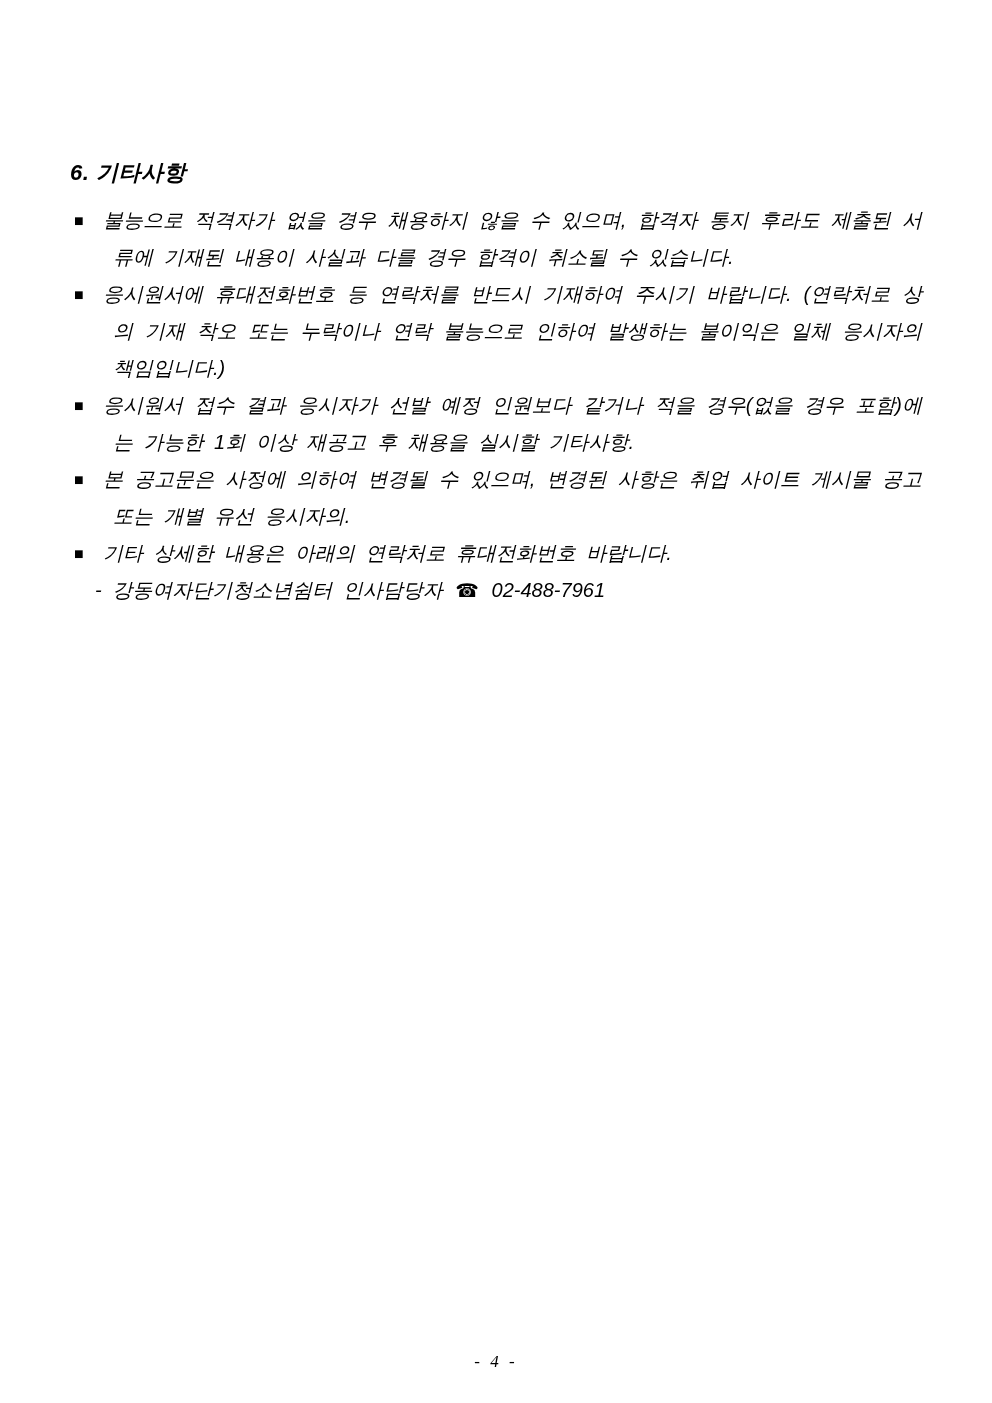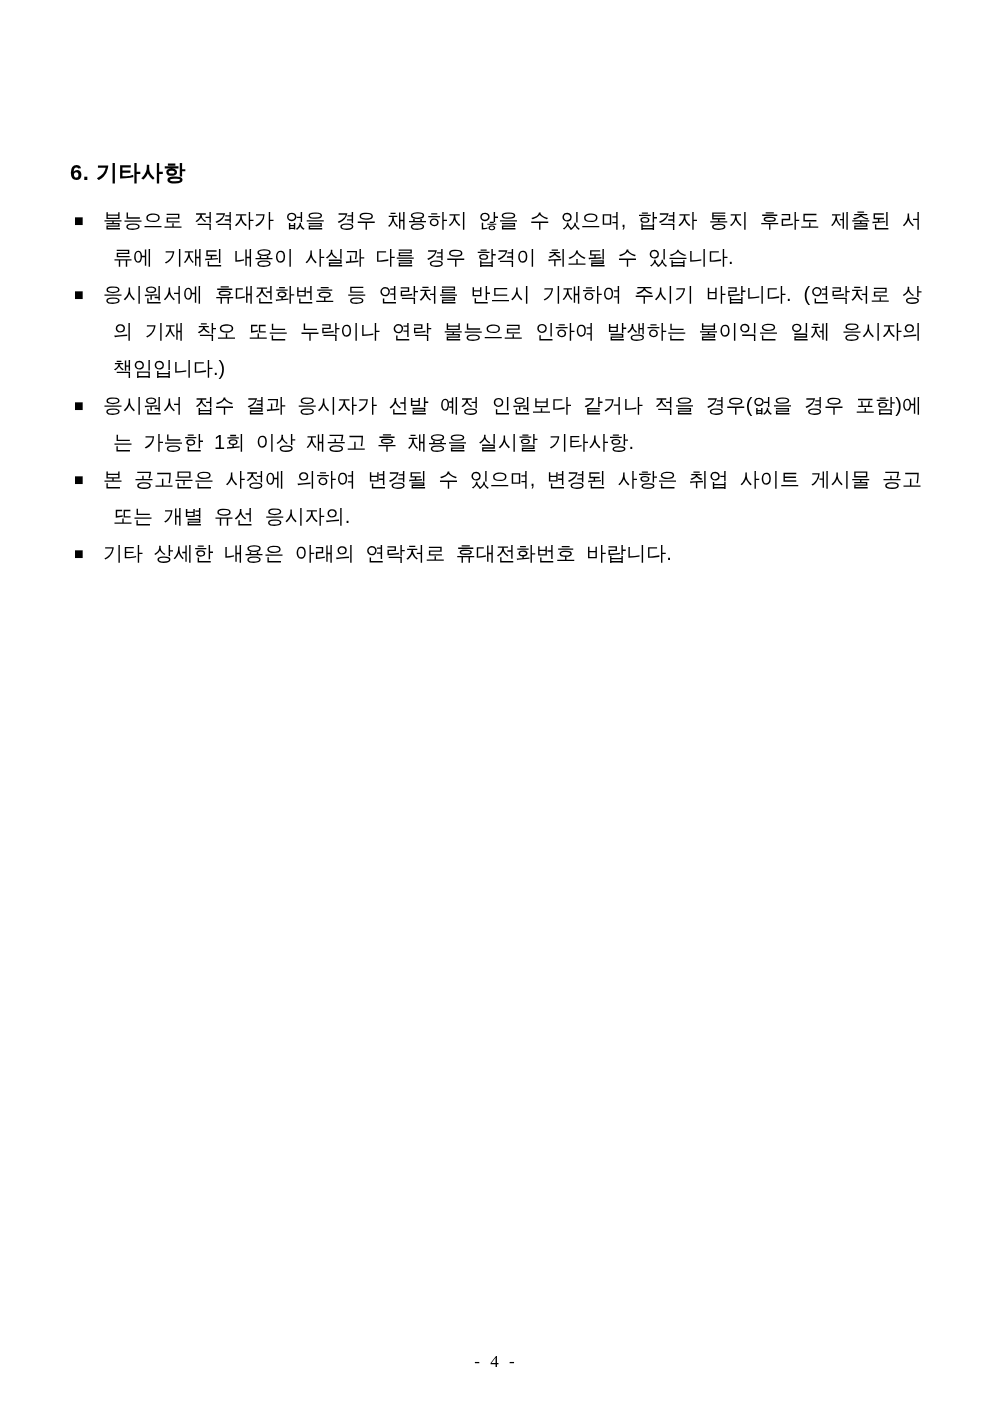--- a/index.html
+++ b/index.html
@@ -1,15 +1,15 @@
 <!DOCTYPE html>
 <html lang="ko"><head>
 <meta charset="utf-8">
 <style>
-  * { box-sizing: border-box; }
+  * { box-sizing: border-box; font-style: italic; }
   html, body { margin: 0; padding: 0; }
   body {
     width: 992px;
     height: 1403px;
     background: #ffffff;
     color: #000000;
     font-family: "Liberation Sans", "DejaVu Sans", sans-serif;
     position: relative;
     overflow: hidden;
   }
@@ -99,16 +99,21 @@
     <li>
       <span class="square-bullet">■</span>
       <span class="li-text">본 공고문은 사정에 의하여 변경될 수 있으며, 변경된 사항은 취업 사이트 게시물 공고 또는 개별 유선 응시자의.</span>
     </li>
     <li>
       <span class="square-bullet">■</span>
       <span class="li-text">기타 상세한 내용은 아래의 연락처로 휴대전화번호 바랍니다.</span>
     </li>
   </ul>
 
+  <div class="contact-line">
+    <span>- 강동여자단기청소년쉼터 인사담당자</span>
+    <span class="phone-glyph">☎</span>
+    <span>02-488-7961</span>
+  </div>
 
 </div>
 
 <div class="footer">- 4 -</div>
 
 </body></html>

